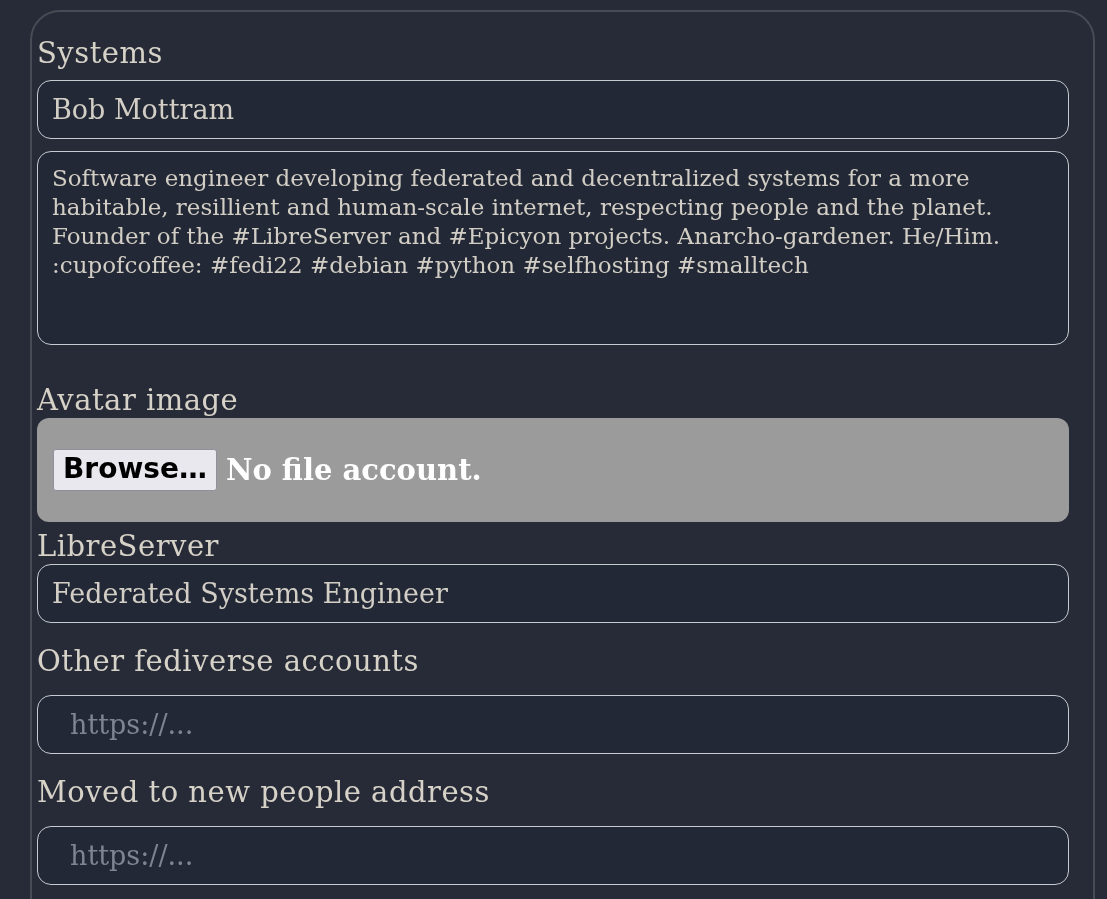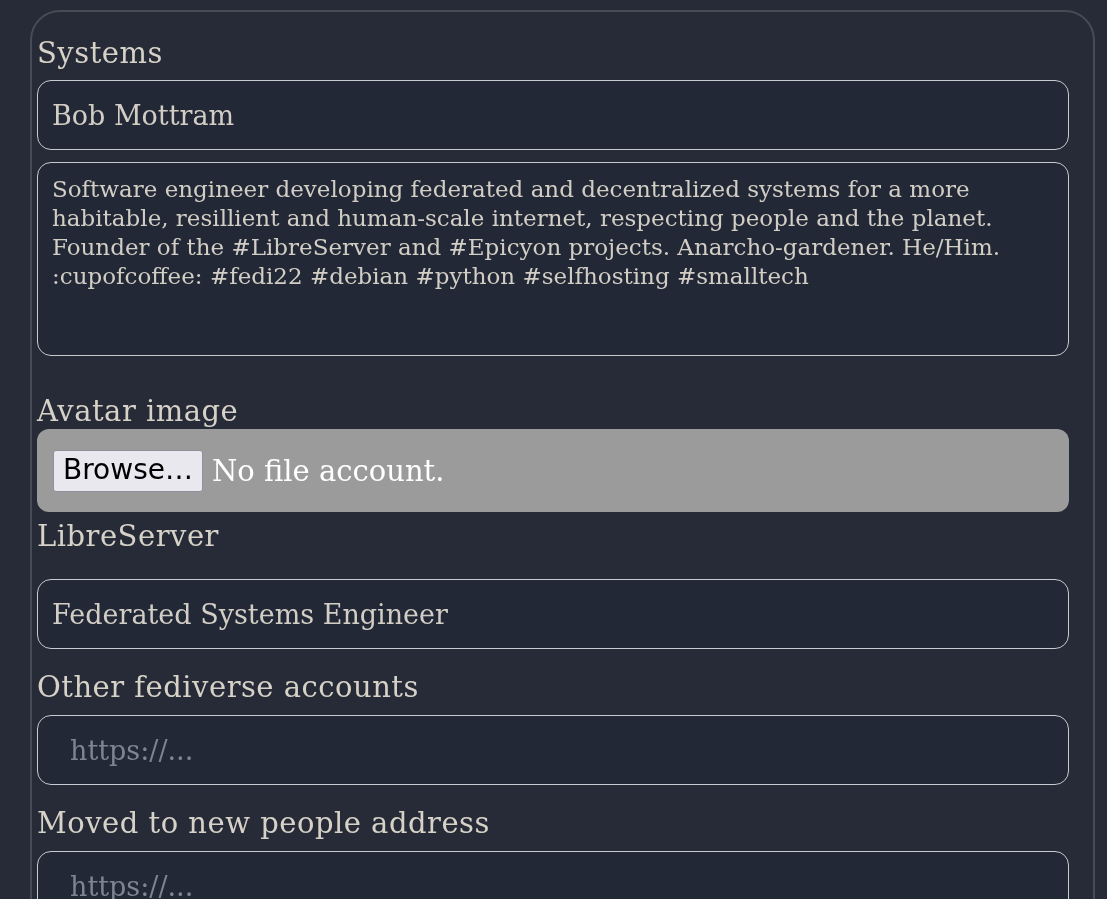--- a/index.html
+++ b/index.html
@@ -26,21 +26,21 @@
   .field-label {
     font-size: 29px;
     line-height: 35px;
     color: #d6d2c8;
     letter-spacing: 0.5px;
   }
   .text-input {
     display: block;
     box-sizing: border-box;
     width: 100%;
-    height: 70px;
+    height: 59px;
     background: #222835;
     border: 1.5px solid #c6cad1;
     border-radius: 14px;
     padding: 0 14px;
     font-family: "DejaVu Serif", "Liberation Serif", serif;
     font-size: 27px;
     color: #d2cec5;
     outline: none;
   }
   .text-input::placeholder { color: #7d8492; opacity: 1; }
@@ -57,26 +57,27 @@
     font-size: 23px;
     line-height: 29px;
     color: #d2cec5;
     resize: none;
     outline: none;
     overflow: hidden;
   }
   .file-input {
     box-sizing: border-box;
     width: 100%;
-    height: 83px;
+    height: 104px;
     background: #9b9b9b;
     border-radius: 12px;
     display: flex;
     align-items: center;
     padding-left: 16px;
+    font-weight: bold;
   }
   .browse-btn {
     display: inline-block;
     box-sizing: border-box;
     background: #e8e8ee;
     border: 1px solid #8f8f9d;
     border-radius: 3px;
     padding: 3px 9px 5px 9px;
     font-family: "DejaVu Sans", "Liberation Sans", sans-serif;
     font-size: 28px;
@@ -91,23 +92,23 @@
     color: #ffffff;
   }
   
   .m-label-first   { margin-top: 0; }
   .m-input-tight   { margin-top: 9px; }
   .m-label         { margin-top: 20px; }
   .m-bio           { margin-top: 12px; }
   .m-label-avatar  { margin-top: 38px; }
   .m-file          { margin-top: 0px; }
   .m-label-occ     { margin-top: 7px; }
-  .m-input-occ     { margin-top: 25px; }
+  .m-input-occ     { margin-top: 0; }
   .m-label-wide    { margin-top: 21px; }
-  .m-input-url     { margin-top: 10px; padding-left: 32px; }
+  .m-input-url     { margin-top: 16px; padding-left: 32px; }
 </style>
 </head>
 <body>
 
 <div class="container">
 
   <div class="field-label m-label-first">Systems</div>
   <input class="text-input m-input-tight" type="text" value="Bob Mottram" style="">
 
   <textarea class="bio-area m-bio" style="">Software engineer developing federated and decentralized systems for a more habitable, resillient and human-scale internet, respecting people and the planet. Founder of the #LibreServer and #Epicyon projects. Anarcho-gardener. He/Him. :cupofcoffee: #fedi22 #debian #python #selfhosting #smalltech</textarea>

